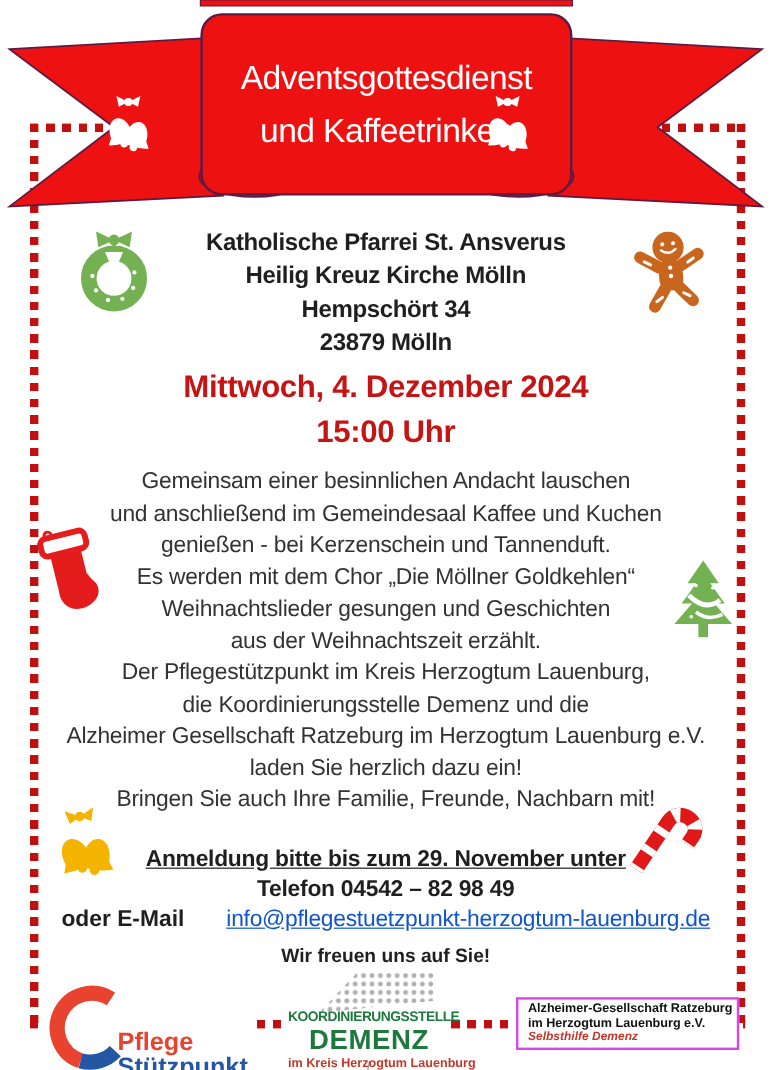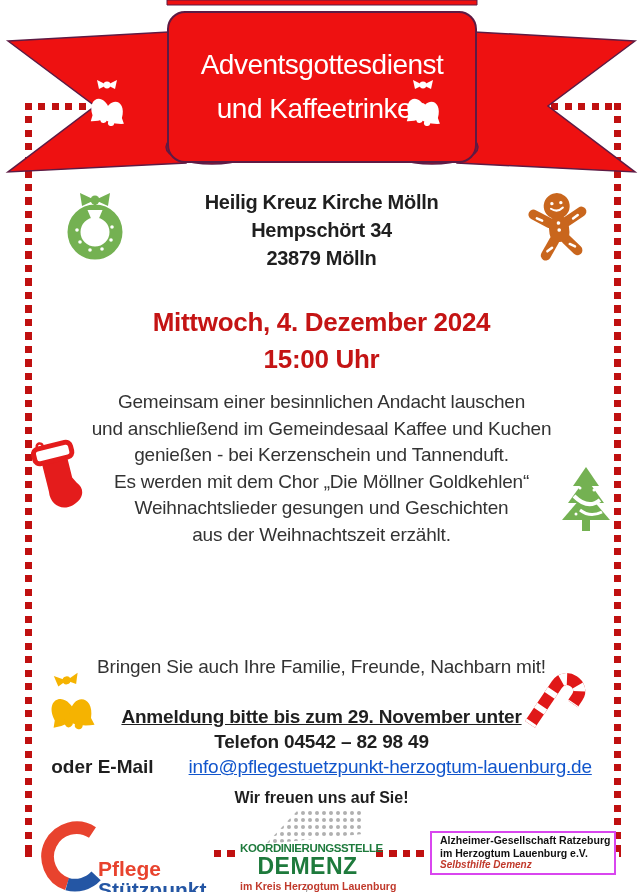--- a/index.html
+++ b/index.html
@@ -196,38 +196,45 @@
   </svg>
 
   <svg class="icon" style="left:524px; top:664px;" width="66" height="80" viewBox="0 0 66 80">
     <g transform="rotate(34 33 40)">
       <path d="M22 72 L22 24 C22 8 46 8 46 23 L46 31" stroke="#e01818" stroke-width="12" fill="none"></path>
       <path d="M22 72 L22 24 C22 8 46 8 46 23 L46 31" stroke="#ffffff" stroke-width="12" fill="none" stroke-dasharray="6 13" stroke-dashoffset="3"></path>
     </g>
   </svg>
 
   <div class="tx addr">
+    <div>Katholische Pfarrei St. Ansverus</div>
     <div>Heilig Kreuz Kirche Mölln</div>
     <div>Hempschört 34</div>
     <div>23879 Mölln</div>
   </div>
   <div class="tx date">
     <div>Mittwoch, 4. Dezember 2024</div>
     <div>15:00 Uhr</div>
   </div>
 
   <div class="tx body-p p1">
     <div>Gemeinsam einer besinnlichen Andacht lauschen</div>
     <div>und anschließend im Gemeindesaal Kaffee und Kuchen</div>
     <div>genießen - bei Kerzenschein und Tannenduft.</div>
     <div>Es werden mit dem Chor „Die Möllner Goldkehlen“</div>
     <div>Weihnachtslieder gesungen und Geschichten</div>
     <div>aus der Weihnachtszeit erzählt.</div>
   </div>
 
+  <div class="tx body-p p2">
+    <div>Der Pflegestützpunkt im Kreis Herzogtum Lauenburg,</div>
+    <div>die Koordinierungsstelle Demenz und die</div>
+    <div>Alzheimer Gesellschaft Ratzeburg im Herzogtum Lauenburg e.V.</div>
+    <div>laden Sie herzlich dazu ein!</div>
+  </div>
 
   <div class="tx body-p family">Bringen Sie auch Ihre Familie, Freunde, Nachbarn mit!</div>
 
   <div class="tx reg reg1">Anmeldung bitte bis zum 29. November unter</div>
   <div class="tx reg reg2">Telefon 04542 – 82 98 49</div>
   <div class="tx regmail">
     <span class="pre">oder E-Mail</span>
     <a>info@pflegestuetzpunkt-herzogtum-lauenburg.de</a>
   </div>
 

